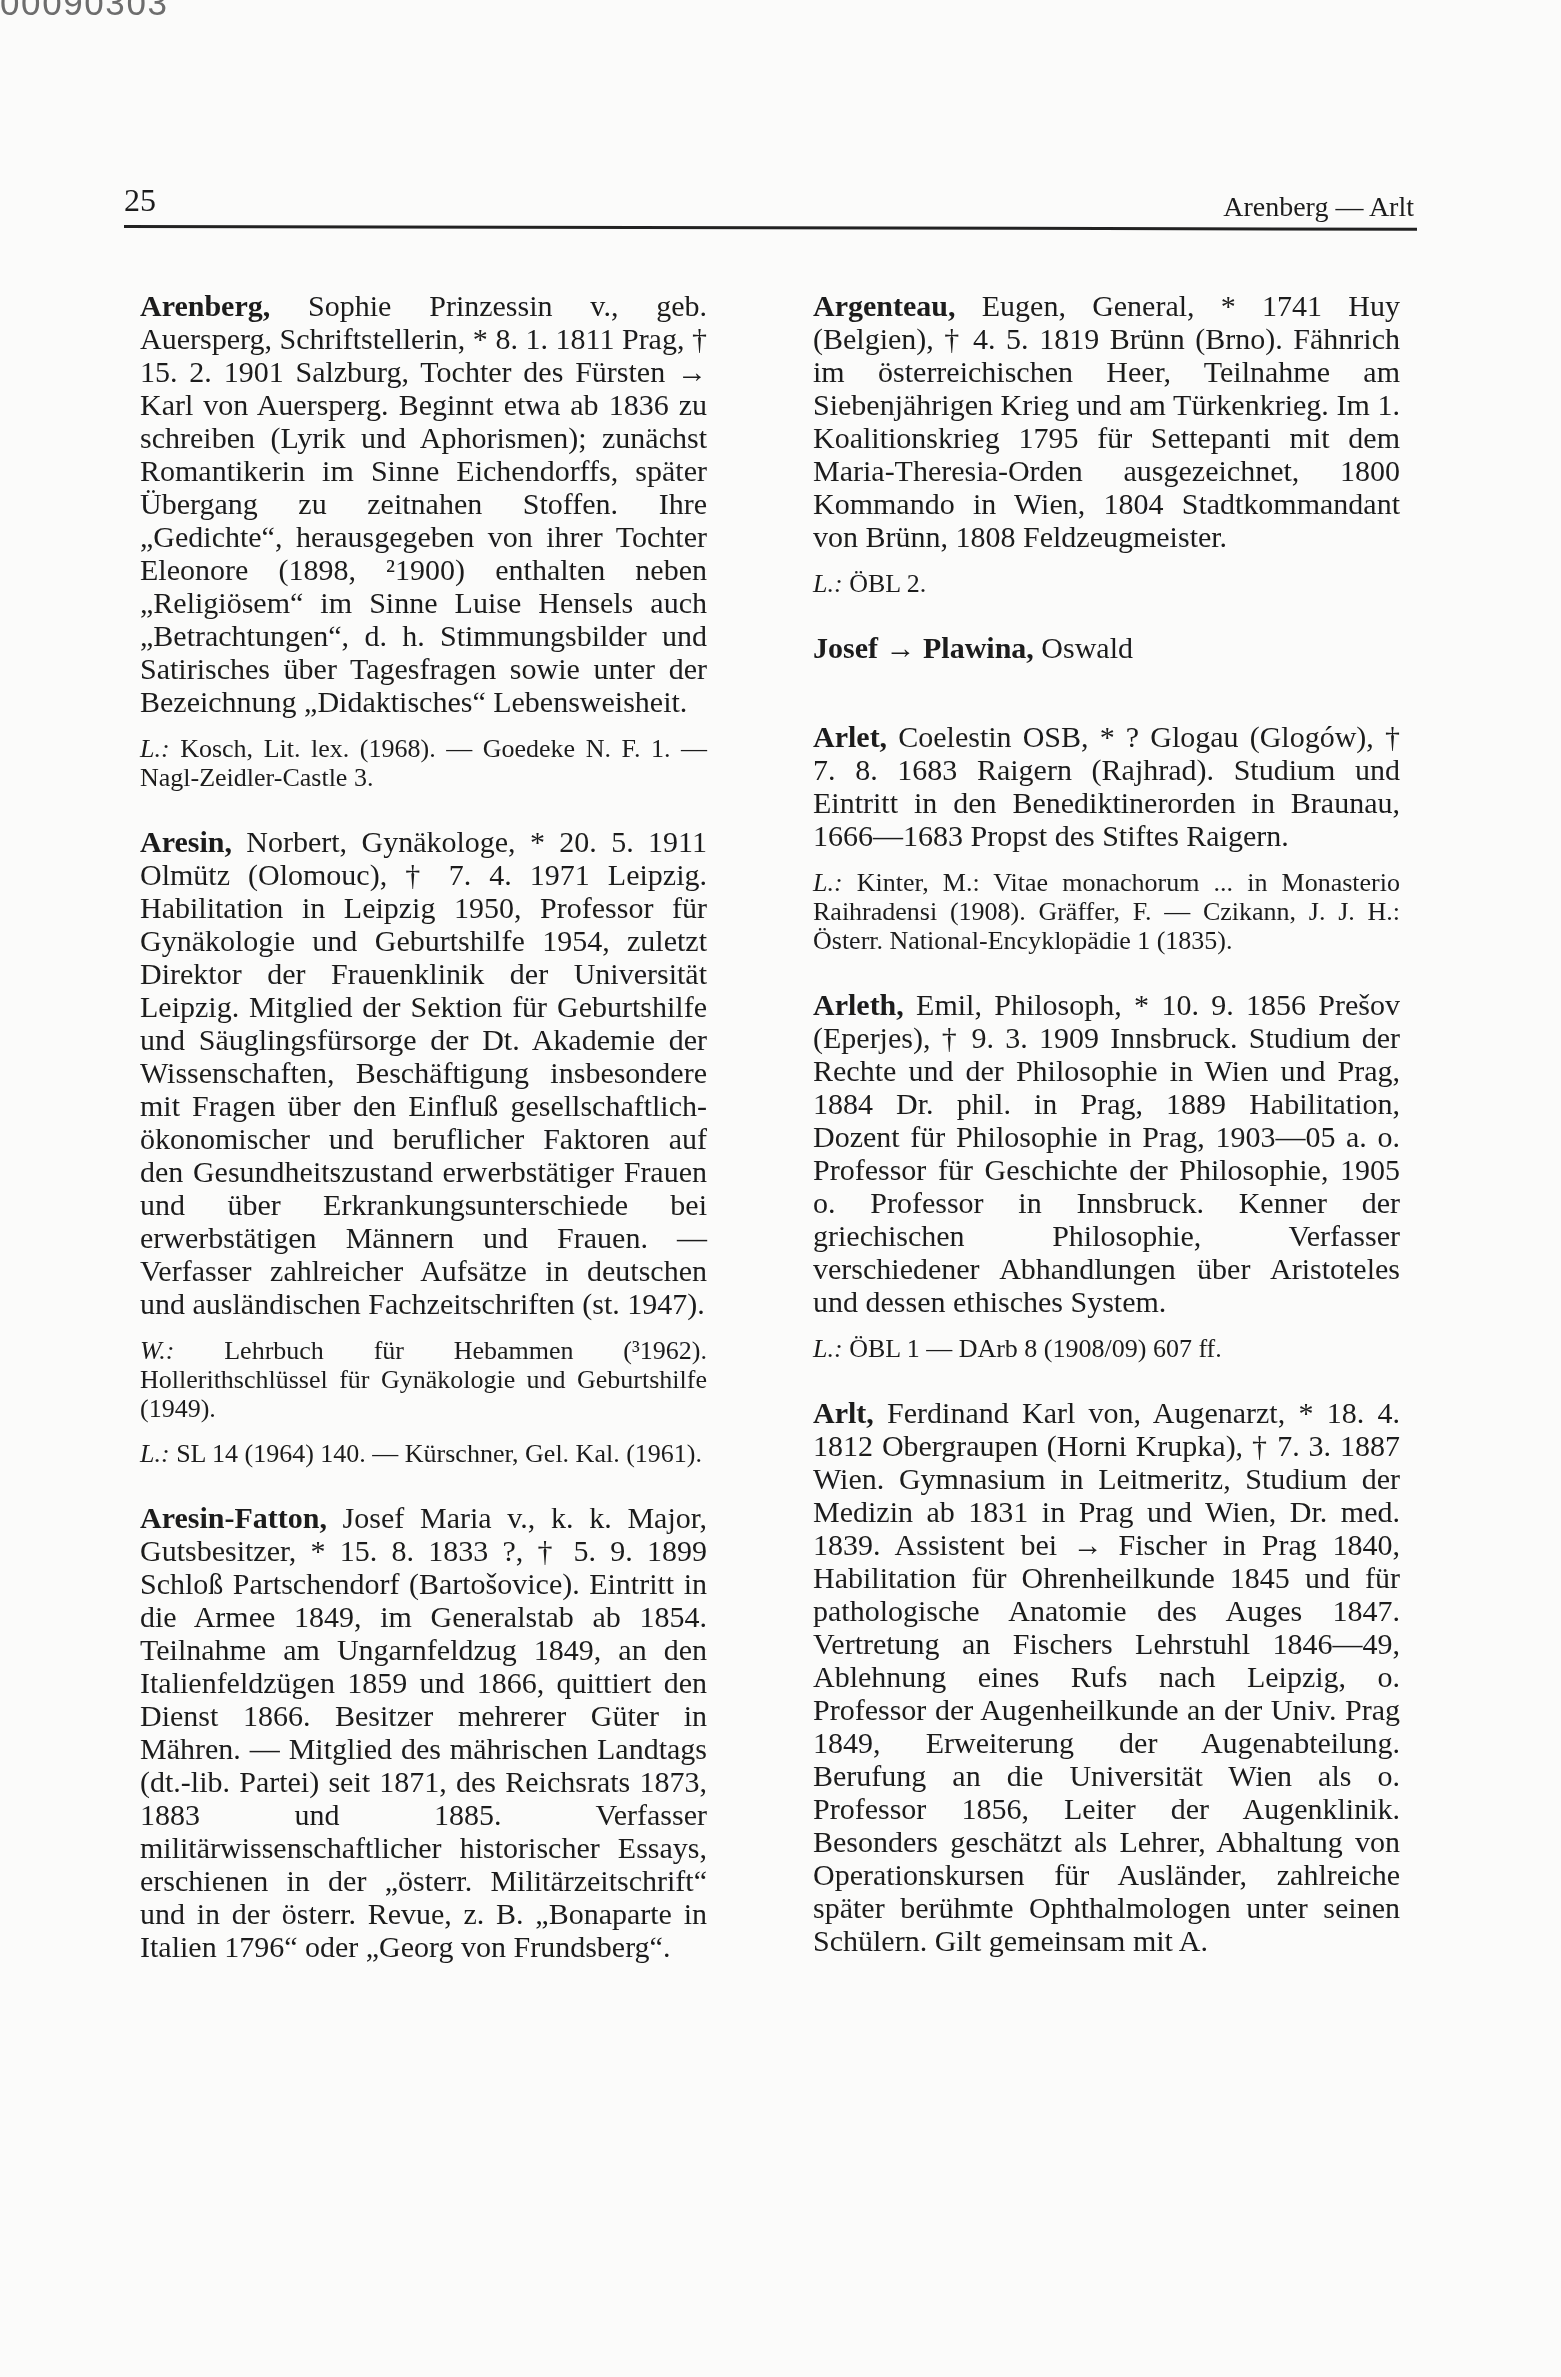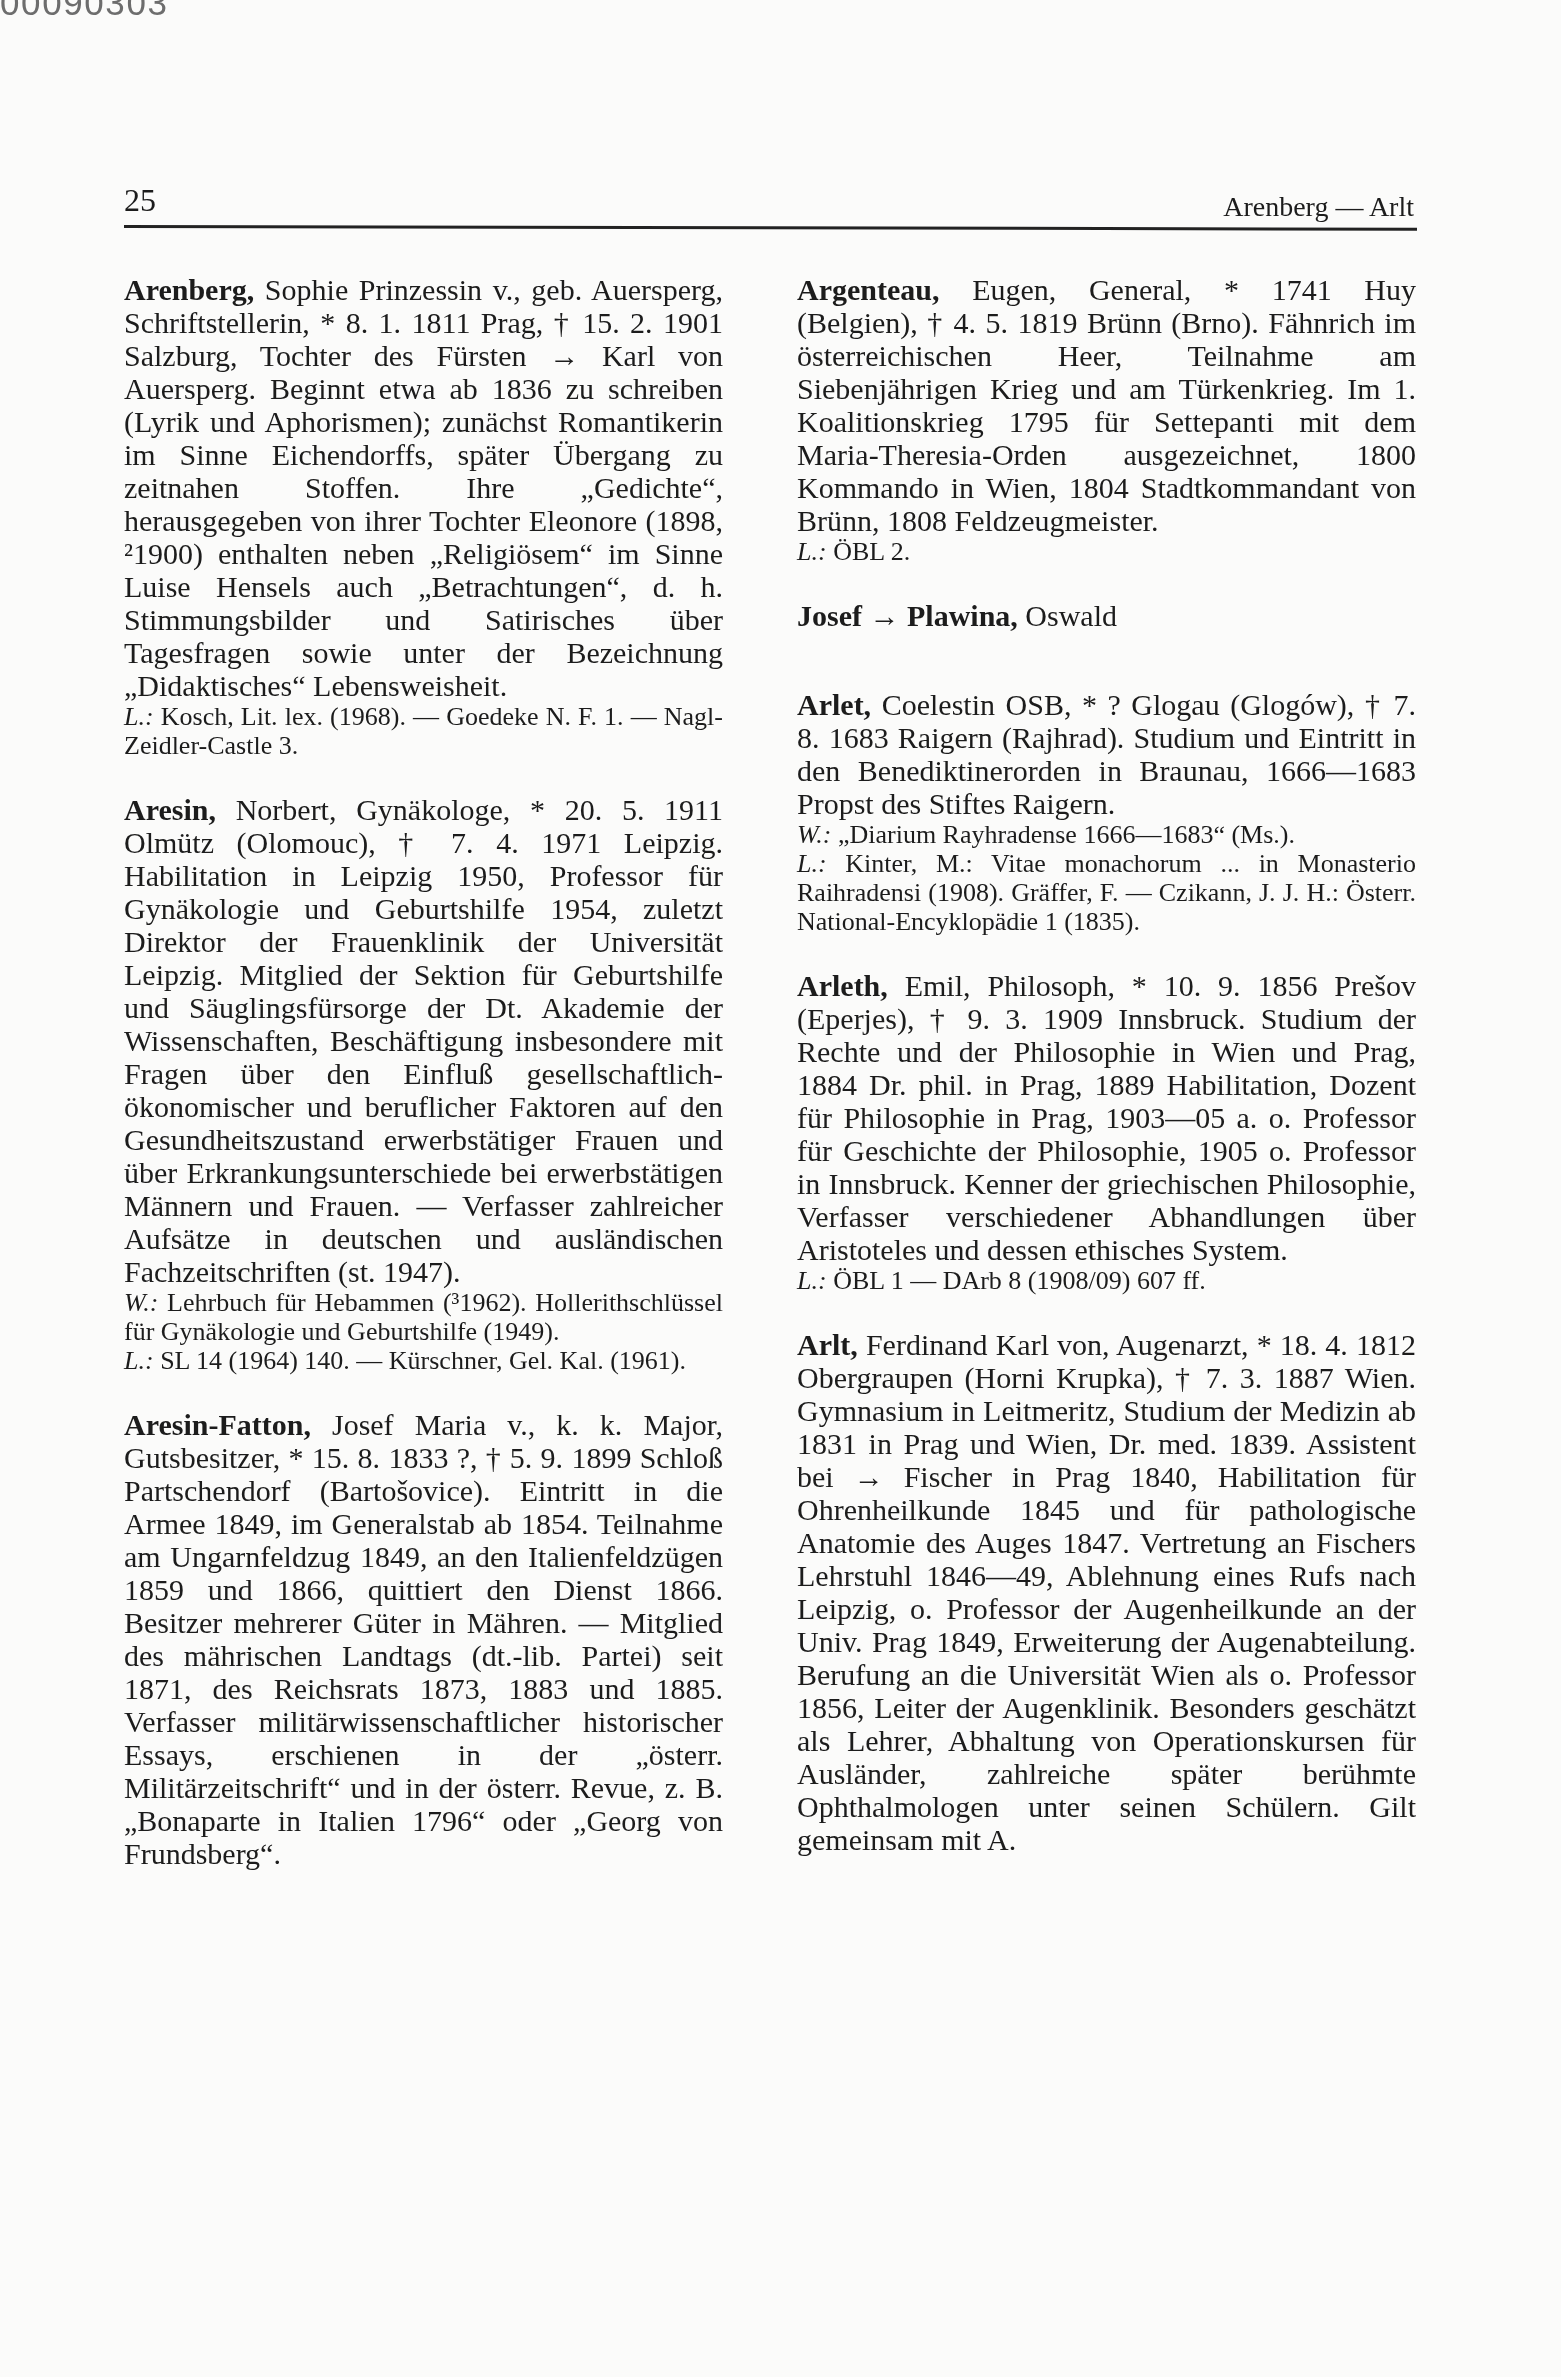--- a/index.html
+++ b/index.html
@@ -8,21 +8,21 @@
     font-family: "Liberation Serif", "DejaVu Serif", serif; color:#1c1c1c;
   }
   .scan-id { position:absolute; left:0; top:-17.5px; font-family:"Liberation Sans", sans-serif; font-size:35px; color:#6d6d6d; letter-spacing:1.6px; }
   .page-num { position:absolute; left:124px; top:182px; font-size:32px; }
   .running-title { position:absolute; right:147px; top:191px; font-size:28px; }
   .header-rule { position:absolute; left:124px; top:225px; width:1293px; height:3.2px; background:#222; transform:rotate(0.12deg); transform-origin:left; }
   .col { position:absolute; top:273px; font-size:30px; line-height:33px; text-align:justify; hyphens:manual; }
   .col.left { left:124px; width:599px; }
   .col.right { left:797px; width:619px; }
   .entry { margin:0 0 33px 0; }
-  .entry p { margin:0; }
+  .entry p { margin:16px; }
   .entry .hw { font-weight:bold; }
   .ref { margin:17.5px 0 0 0; font-size:26px; line-height:29px; }
   .ref .lbl { font-style:italic; }
 </style>
 </head>
 <body>
 
 <div class="scan-id">00090303</div>
 
 <div class="page-num">25</div>
@@ -54,21 +54,20 @@
     <p><span class="hw">Argenteau,</span><span> Eugen, General, * 1741 Huy (Belgien), † 4. 5. 1819 Brünn (Brno). Fähnrich im österreichischen Heer, Teilnahme am Siebenjährigen Krieg und am Türkenkrieg. Im 1. Koalitionskrieg 1795 für Settepanti mit dem Maria-Theresia-Orden ausgezeichnet, 1800 Kommando in Wien, 1804 Stadtkommandant von Brünn, 1808 Feldzeugmeister.</span></p>
     <p class="ref"><span class="lbl">L.:</span><span> ÖBL 2.</span></p>
   </div>
 
   <div class="entry" style="margin-bottom:56px">
     <p><span class="hw">Josef → Plawina,</span><span> Oswald</span></p>
   </div>
 
   <div class="entry">
     <p><span class="hw">Arlet,</span><span> Coelestin OSB, * ? Glogau (Glogów), † 7. 8. 1683 Raigern (Rajhrad). Studium und Eintritt in den Benediktinerorden in Braunau, 1666—1683 Propst des Stiftes Raigern.</span></p>
-    <p class="ref"><span class="lbl">W.:</span><span> „Diarium Rayhradense 1666—1683“ (Ms.).</span></p>
     <p class="ref"><span class="lbl">L.:</span><span> Kinter, M.: Vitae monachorum ... in Monasterio Raihradensi (1908). Gräffer, F. — Czikann, J. J. H.: Österr. National-Encyklopädie 1 (1835).</span></p>
   </div>
 
   <div class="entry">
     <p><span class="hw">Arleth,</span><span> Emil, Philosoph, * 10. 9. 1856 Prešov (Eperjes), † 9. 3. 1909 Innsbruck. Studium der Rechte und der Philosophie in Wien und Prag, 1884 Dr. phil. in Prag, 1889 Habilitation, Dozent für Philosophie in Prag, 1903—05 a. o. Professor für Geschichte der Philosophie, 1905 o. Professor in Innsbruck. Kenner der griechischen Philosophie, Verfasser verschiedener Abhandlungen über Aristoteles und dessen ethisches System.</span></p>
     <p class="ref"><span class="lbl">L.:</span><span> ÖBL 1 — DArb 8 (1908/09) 607 ff.</span></p>
   </div>
 
   <div class="entry">
     <p><span class="hw">Arlt,</span><span> Ferdinand Karl von, Augenarzt, * 18. 4. 1812 Obergraupen (Horni Krupka), † 7. 3. 1887 Wien. Gymnasium in Leitmeritz, Studium der Medizin ab 1831 in Prag und Wien, Dr. med. 1839. Assistent bei → Fischer in Prag 1840, Habilitation für Ohrenheilkunde 1845 und für pathologische Anatomie des Auges 1847. Vertretung an Fischers Lehrstuhl 1846—49, Ablehnung eines Rufs nach Leipzig, o. Professor der Augenheilkunde an der Univ. Prag 1849, Erweiterung der Augenabteilung. Berufung an die Universität Wien als o. Professor 1856, Leiter der Augenklinik. Besonders geschätzt als Lehrer, Abhaltung von Operationskursen für Ausländer, zahlreiche später berühmte Ophthalmologen unter seinen Schülern. Gilt gemeinsam mit A.</span></p>

